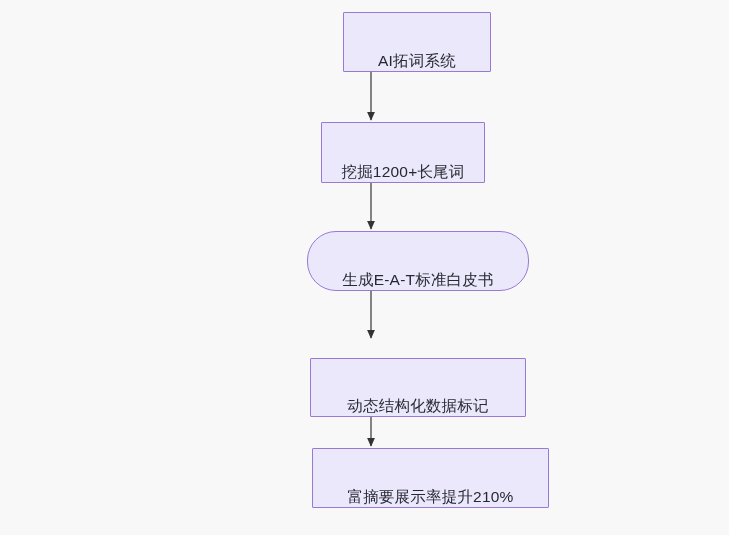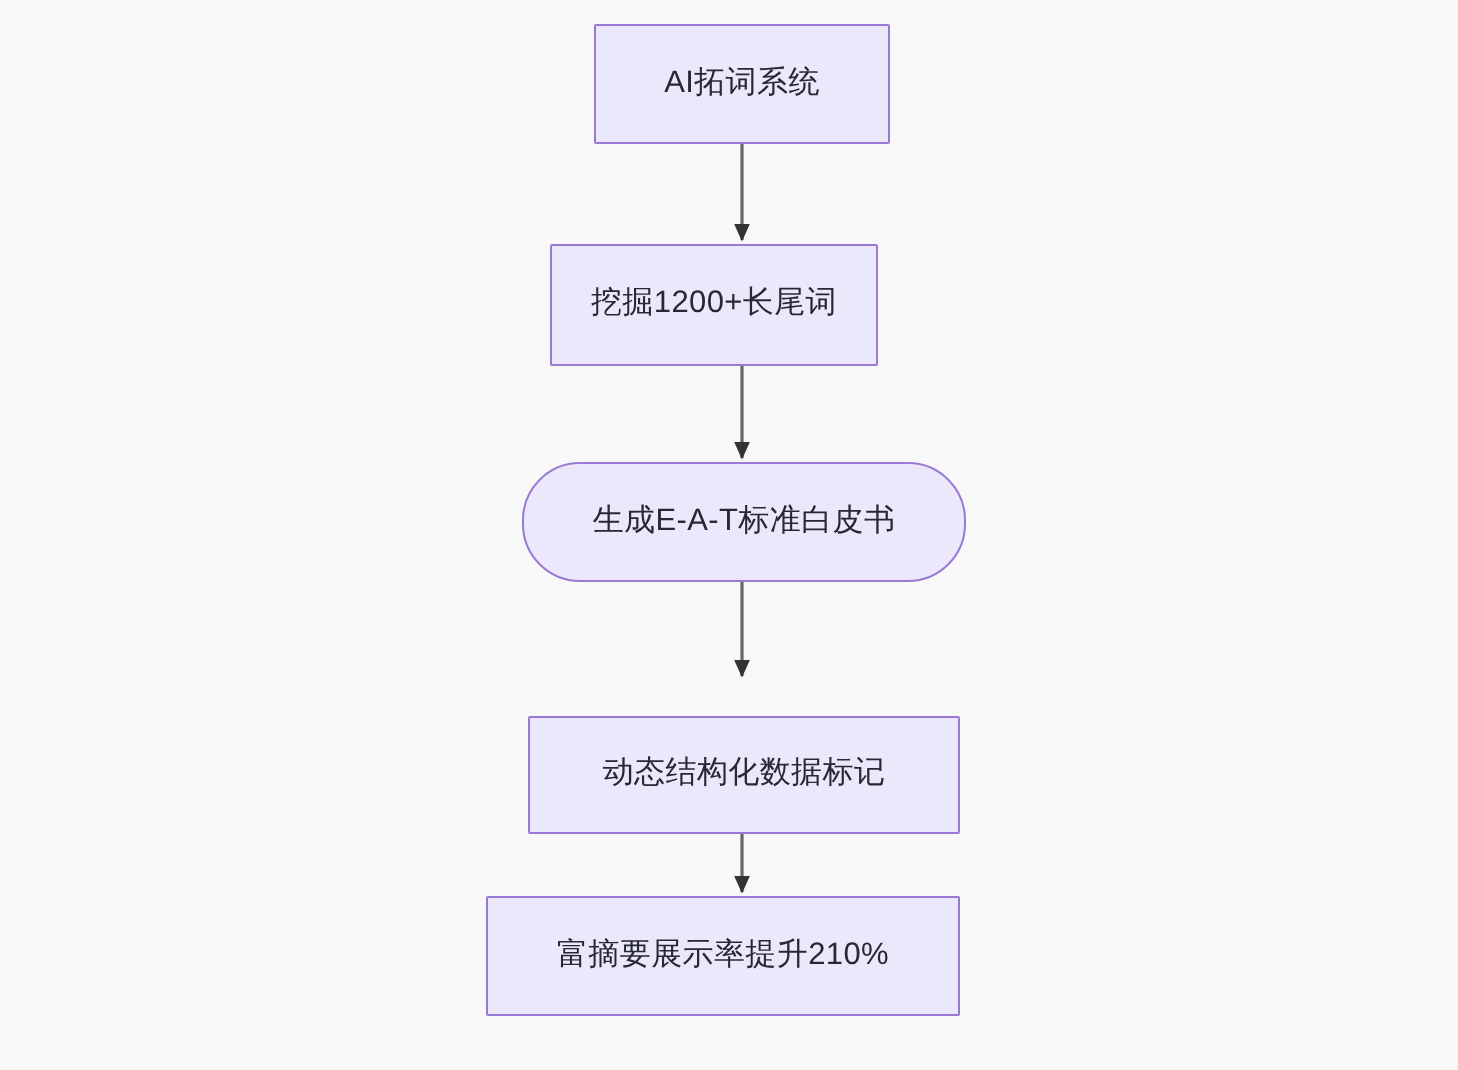--- a/index.html
+++ b/index.html
@@ -26,23 +26,24 @@
     width: 729px;
     height: 535px;
   }
   .node {
     position: absolute;
     box-sizing: border-box;
     background: #ebe8fb;
     border: 1.6px solid #9a79d4;
     border-radius: 1px;
     display: flex;
-    align-items: center;
+    align-items: flex-end;
     justify-content: center;
     z-index: 2;
+    margin-left: 46px;
   }
   .node-label {
     font-size: 15.5px;
     line-height: 1.2;
     color: #262933;
     letter-spacing: 0.2px;
     white-space: nowrap;
     text-align: center;
     user-select: none;
   }
@@ -82,17 +83,17 @@
   </div>
 
   <div class="node" id="node-n3" style="left: 261px; top: 231px; width: 222px; height: 60px; background: rgb(235, 232, 251); border-color: rgb(154, 121, 212); border-radius: 29px;">
     <span class="node-label" style="color: rgb(38, 41, 51);">生成E-A-T标准白皮书</span>
   </div>
 
   <div class="node" id="node-n4" style="left: 264px; top: 358px; width: 216px; height: 59px; background: rgb(235, 232, 251); border-color: rgb(154, 121, 212);">
     <span class="node-label" style="color: rgb(38, 41, 51);">动态结构化数据标记</span>
   </div>
 
-  <div class="node" id="node-n5" style="left: 243px; top: 448px; width: 237px; height: 60px; background: rgb(235, 232, 251); border-color: rgb(154, 121, 212);">
+  <div class="node" id="node-n5" style="left: 266px; top: 448px; width: 237px; height: 60px; background: rgb(235, 232, 251); border-color: rgb(154, 121, 212);">
     <span class="node-label" style="color: rgb(38, 41, 51);">富摘要展示率提升210%</span>
   </div>
 
 </div>
 
 </body></html>

